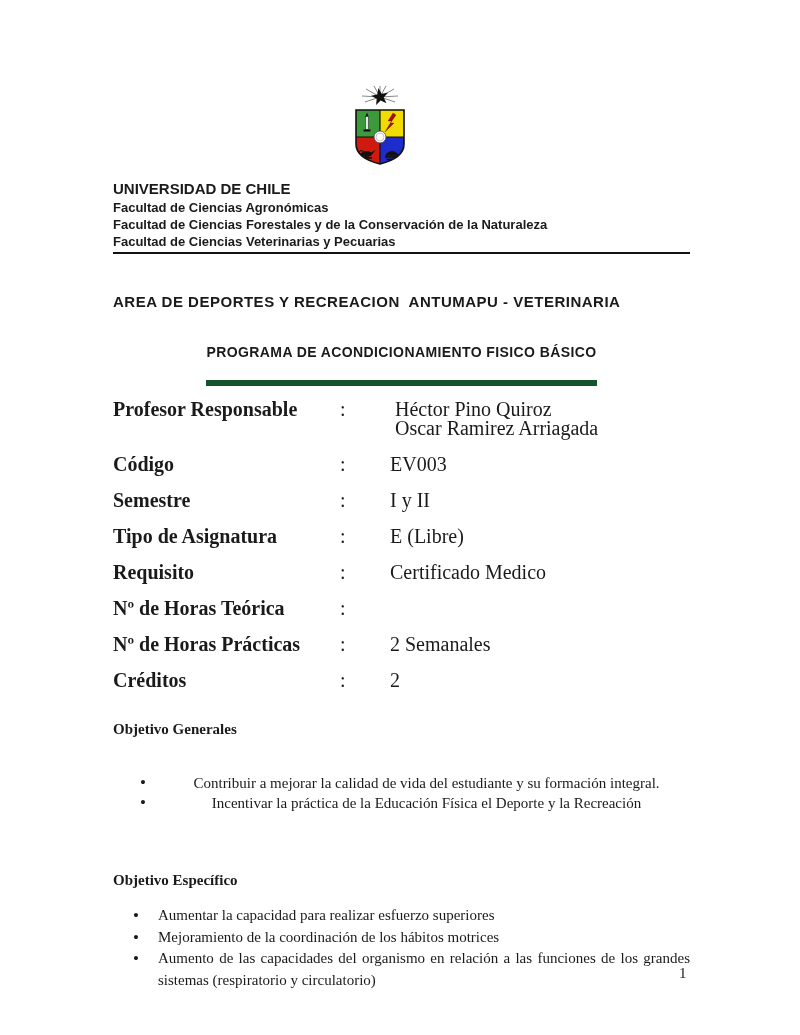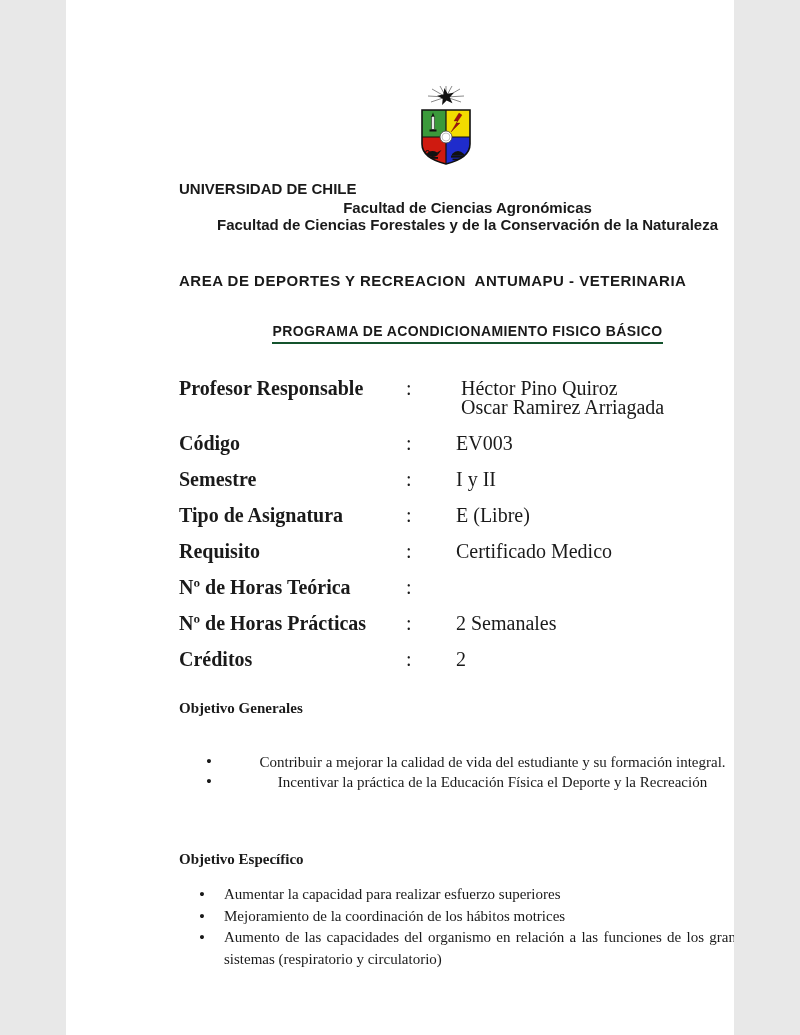--- a/index.html
+++ b/index.html
@@ -1,18 +1,18 @@
 <!DOCTYPE html>
 <html><head>
 <meta charset="utf-8">
 <style>
   html, body { margin: 0; padding: 0; background: #e8e8e8; }
   .page {
     position: relative;
-    width: 668px;
+    width: 800px;
     height: 1035px;
     margin: 0 auto;
     background: #ffffff;
     color: #1a1a1a;
     font-family: "Liberation Serif", serif;
     overflow: hidden;
   }
   .crest {
     position: absolute;
     left: 349px;
@@ -26,24 +26,23 @@
   .uni {
     font-family: "Liberation Sans", sans-serif;
     font-weight: bold;
     font-size: 15px;
     line-height: 20px;
     white-space: pre-wrap;
   }
   .fac {
     font-family: "Liberation Sans", sans-serif;
     font-weight: bold;
-    font-size: 15px;
+    font-size: 13px;
     line-height: 17px;
     white-space: pre-wrap;
-    text-align: center;
   }
   .fac-last { border-bottom: 2px solid #111; padding-bottom: 2px; }
   .area {
     font-family: "Liberation Sans", sans-serif;
     font-weight: bold;
     font-size: 15px;
     letter-spacing: 0.5px;
     line-height: 17px;
     padding-top: 3px;
     white-space: pre-wrap;
@@ -52,22 +51,22 @@
   .title-wrap {
     margin-top: 32px;
     text-align: center;
     line-height: 20px;
   }
   .doc-title {
     font-family: "Liberation Sans", sans-serif;
     font-weight: bold;
     font-size: 14px;
     letter-spacing: 0.4px;
-    border-bottom: 2px solid #14532d;
-    padding-bottom: 3px;
+    border-bottom: 6px solid #14532d;
+    padding-bottom: 20px;
     white-space: pre-wrap;
   }
   .fields { margin-top: 38px; }
   .field-row {
     display: grid;
     grid-template-columns: 227px 50px 1fr;
     font-size: 20px;
     line-height: 19px;
     margin-bottom: 17px;
   }
@@ -163,20 +162,21 @@
     <circle cx="31" cy="51" r="4" fill="none" stroke="#888" stroke-width="0.5"></circle>
     <path d="M7,24 H55 V58 Q55,72 31,78 Q7,72 7,58 Z" fill="none" stroke="#111" stroke-width="1.6"></path>
   </svg>
 
   <div class="content">
 
     <header>
       <div class="uni">UNIVERSIDAD DE CHILE</div>
       <div class="fac">Facultad de Ciencias Agronómicas</div>
       <div class="fac">Facultad de Ciencias Forestales y de la Conservación de la Naturaleza</div>
+      <div class="fac fac-last">Facultad de Ciencias Veterinarias y Pecuarias</div>
       <div class="area">AREA DE DEPORTES Y RECREACION  ANTUMAPU - VETERINARIA</div>
     </header>
 
     <div class="title-wrap">
       <span class="doc-title">PROGRAMA DE ACONDICIONAMIENTO FISICO BÁSICO</span>
     </div>
 
     <div class="fields">
       <div class="field-row">
         <div class="field-label">Profesor Responsable</div>

